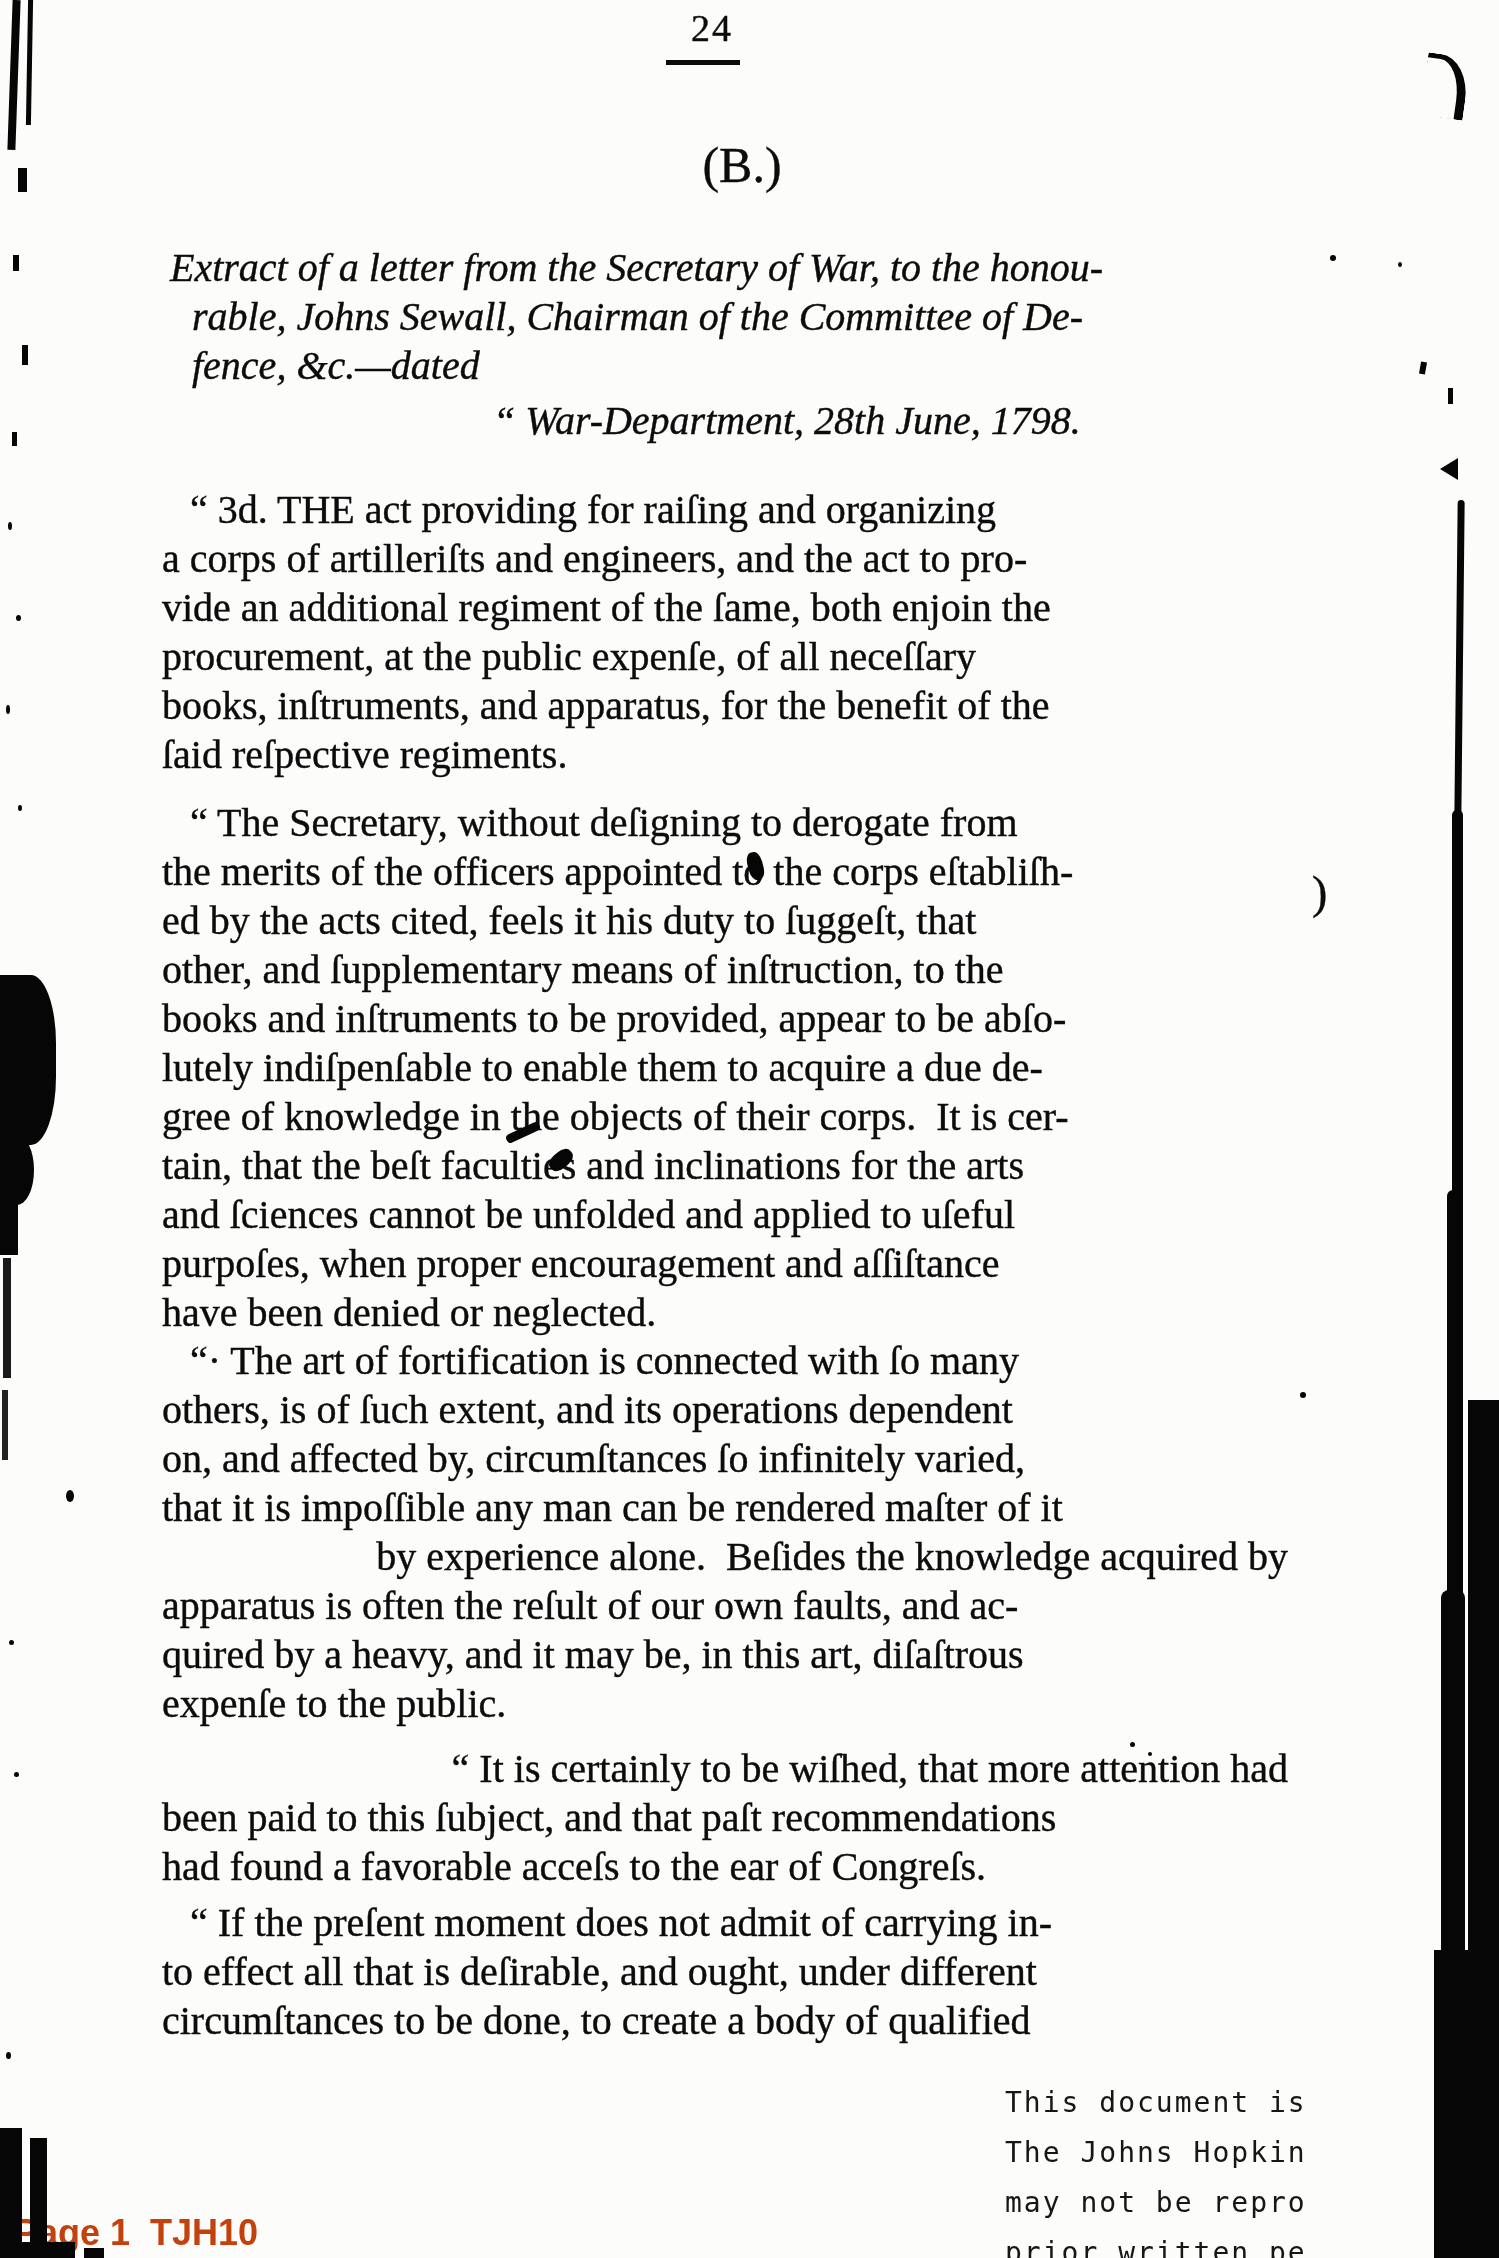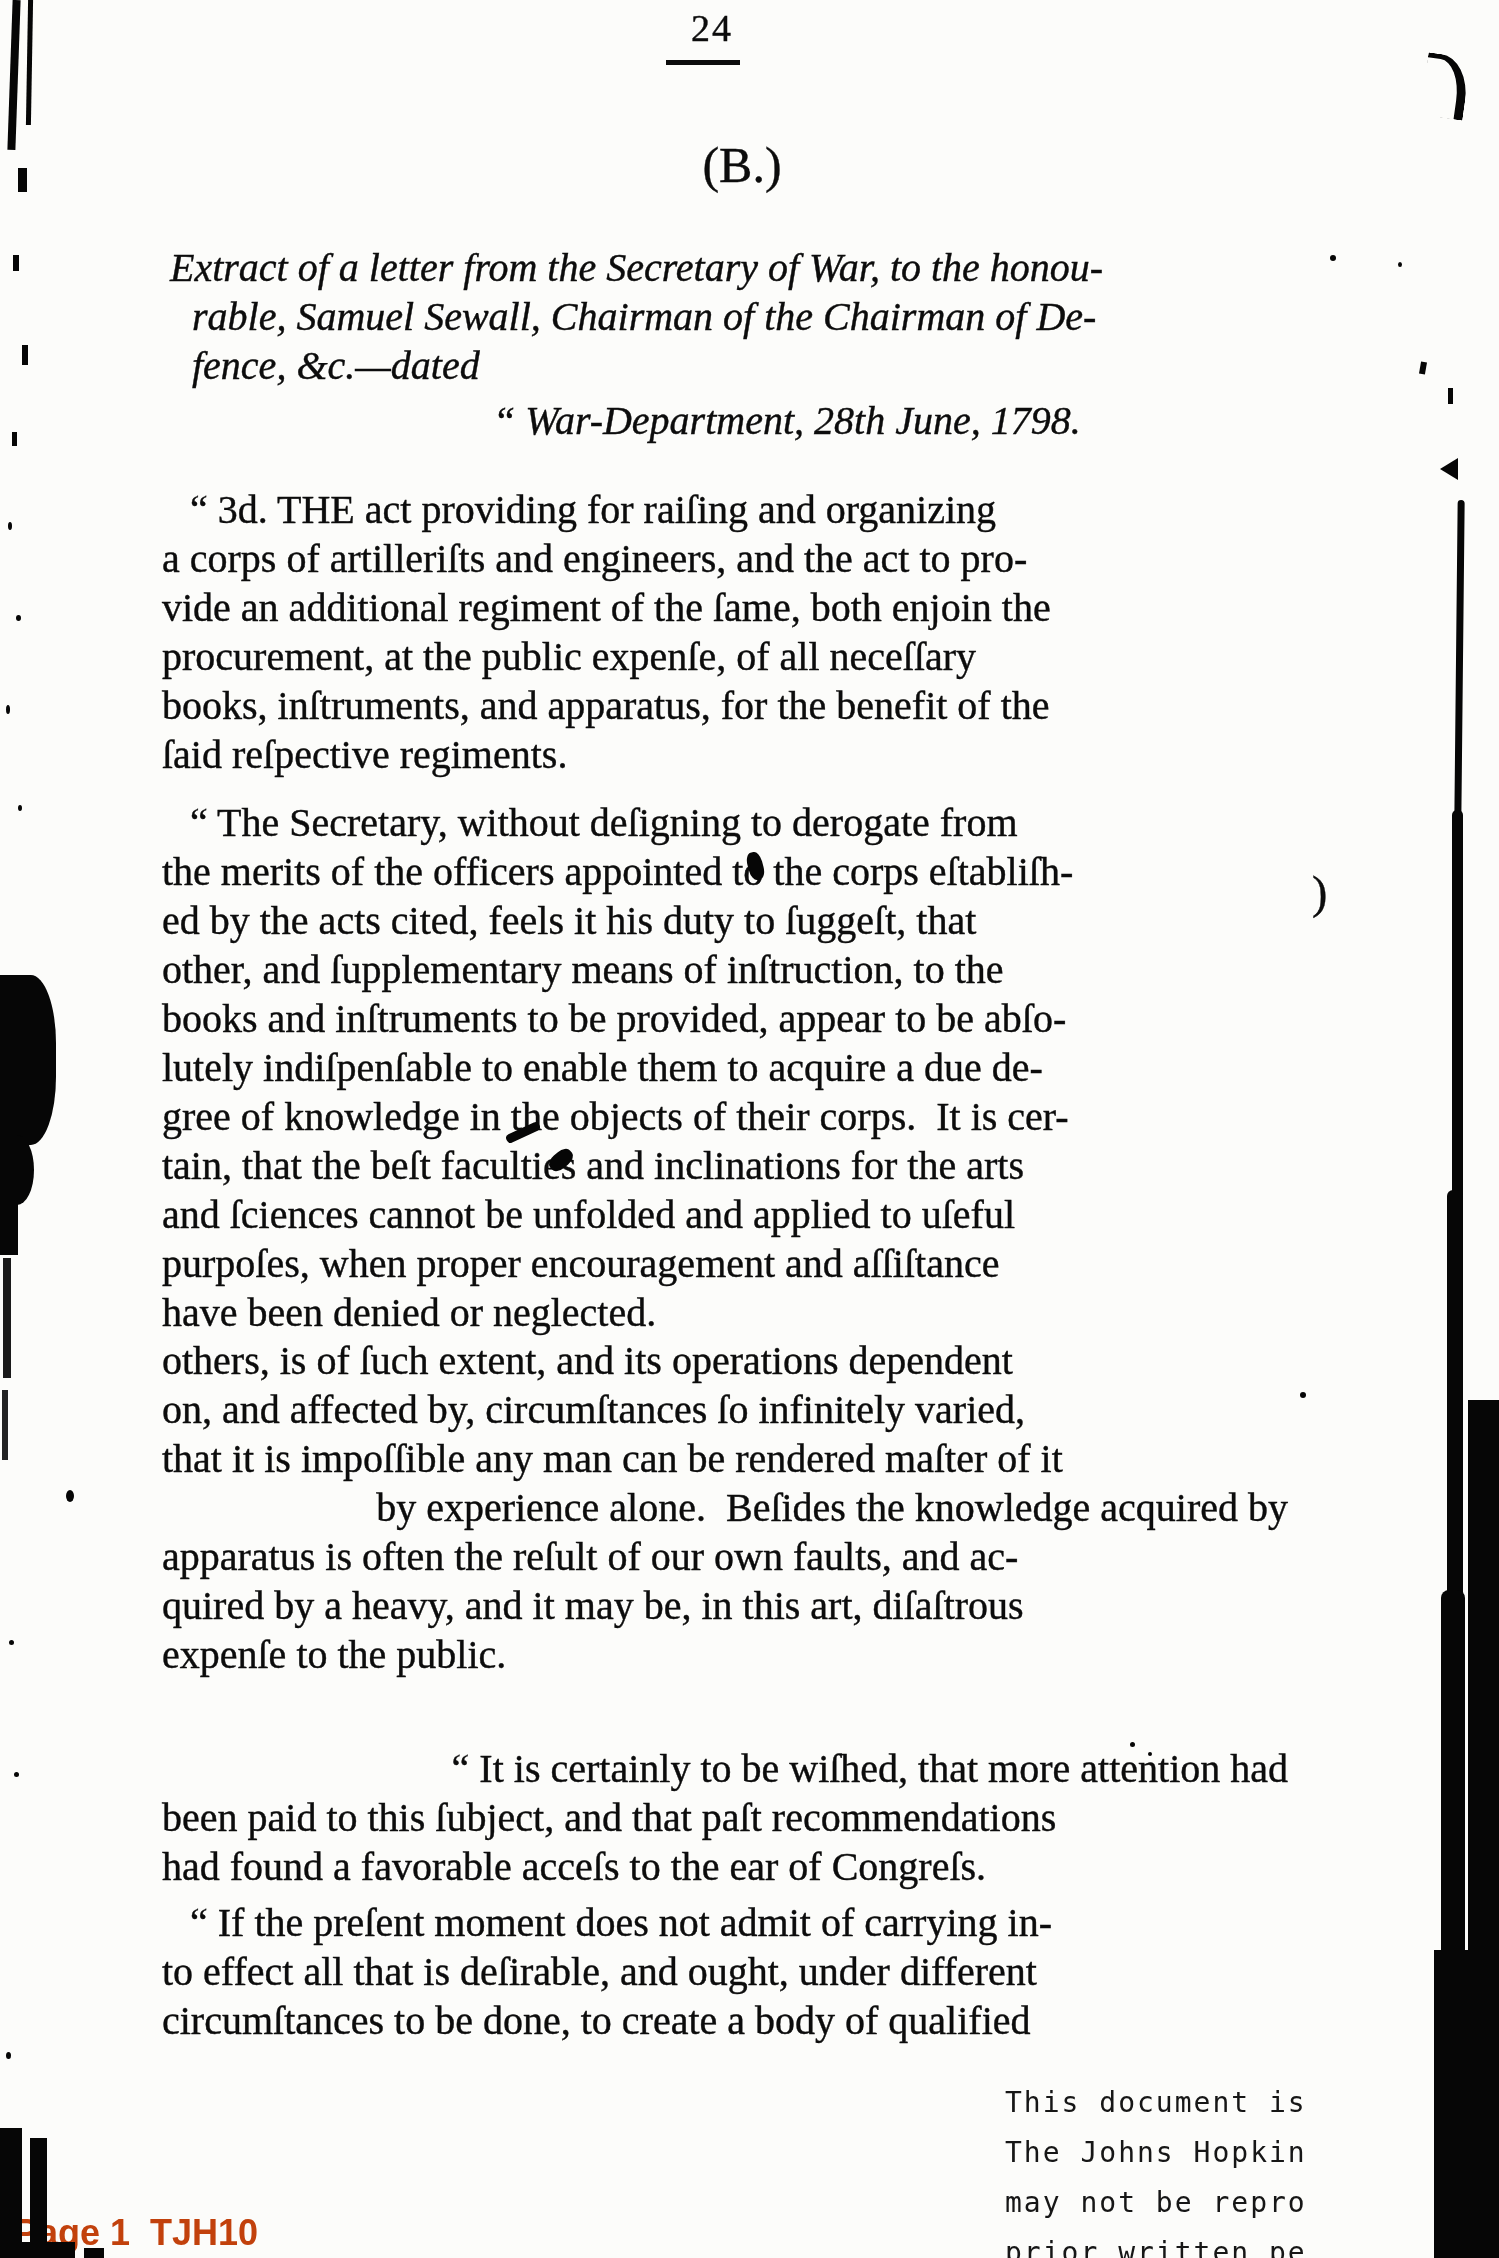--- a/index.html
+++ b/index.html
@@ -37,21 +37,21 @@
 <body>
 
 <div class="page">
 
   <div class="page-number serifink">24</div>
   <div class="page-rule"></div>
   <div class="section-label serifink">(B.)</div>
 
   <div class="heading serifink">
       <div class="line hline ind8" style="word-spacing: 0px;">Extract of a letter from the Secretary of War, to the honou-</div>
-      <div class="line hline ind30" style="word-spacing: 0px;">rable, Samuel Sewall, Chairman of the Chairman of De-</div>
+      <div class="line hline ind30" style="word-spacing: 0px;">rable, Johns Sewall, Chairman of the Committee of De-</div>
       <div class="line hline ind30 last">fence, &amp;c.—dated</div>
     </div>
   <div class="dateline serifink">“ War-Department, 28th June, 1798.</div>
 
   <div class="body-block serifink">
       <div class="para" style="top: 485px;">
         <div class="line first" style="word-spacing: 0px;">“ 3d. THE act providing for raiſing and organizing</div>
         <div class="line" style="word-spacing: 0px;">a corps of artilleriſts and engineers, and the act to pro-</div>
         <div class="line" style="word-spacing: 0px;">vide an additional regiment of the ſame, both enjoin the</div>
         <div class="line" style="word-spacing: 0px;">procurement, at the public expenſe, of all neceſſary</div>
@@ -65,20 +65,21 @@
         <div class="line" style="word-spacing: 0px;">other, and ſupplementary means of inſtruction, to the</div>
         <div class="line" style="word-spacing: 0px;">books and inſtruments to be provided, appear to be abſo-</div>
         <div class="line" style="word-spacing: 0px;">lutely indiſpenſable to enable them to acquire a due de-</div>
         <div class="line" style="word-spacing: 0px;">gree of knowledge in the objects of their corps.  It is cer-</div>
         <div class="line" style="word-spacing: 0px;">tain, that the beſt faculties and inclinations for the arts</div>
         <div class="line" style="word-spacing: 0px;">and ſciences cannot be unfolded and applied to uſeful</div>
         <div class="line" style="word-spacing: 0px;">purpoſes, when proper encouragement and aſſiſtance</div>
         <div class="line last">have been denied or neglected.</div>
       </div>
       <div class="para" style="top: 1336px;">
+        <div class="line first" style="word-spacing: 0px;">“· The art of fortification is connected with ſo many</div>
         <div class="line" style="word-spacing: 0px;">others, is of ſuch extent, and its operations dependent</div>
         <div class="line" style="word-spacing: 0px;">on, and affected by, circumſtances ſo infinitely varied,</div>
         <div class="line" style="word-spacing: 0px;">that it is impoſſible any man can be rendered maſter of it</div>
         <div class="line" style="word-spacing: 0px; text-align: right;">by experience alone.  Beſides the knowledge acquired by</div>
         <div class="line" style="word-spacing: 0px;">apparatus is often the reſult of our own faults, and ac-</div>
         <div class="line" style="word-spacing: 0px;">quired by a heavy, and it may be, in this art, diſaſtrous</div>
         <div class="line last">expenſe to the public.</div>
       </div>
       <div class="para" style="top: 1744px;">
         <div class="line first" style="word-spacing: 0px; text-align: right;">“ It is certainly to be wiſhed, that more attention had</div>

